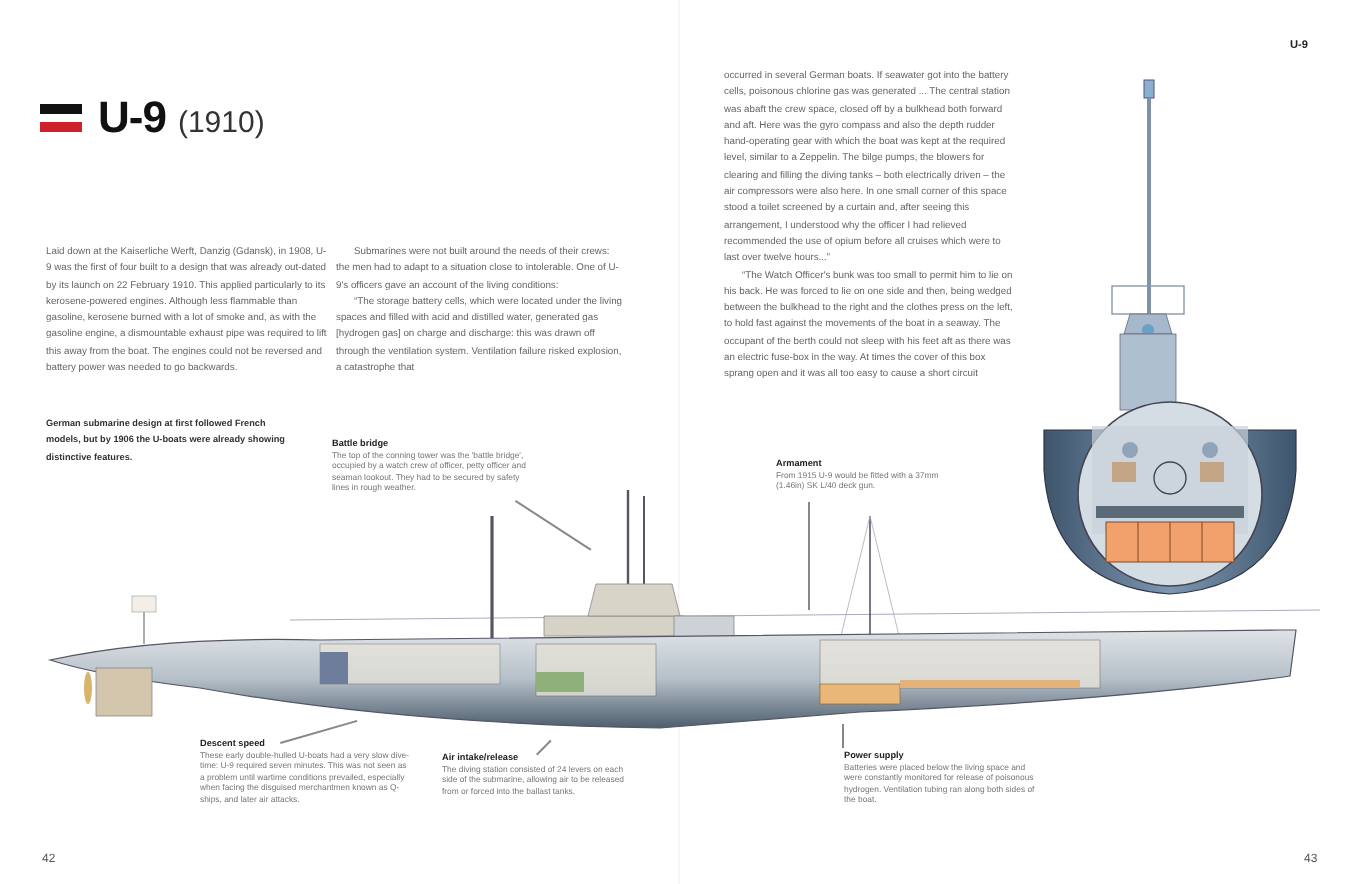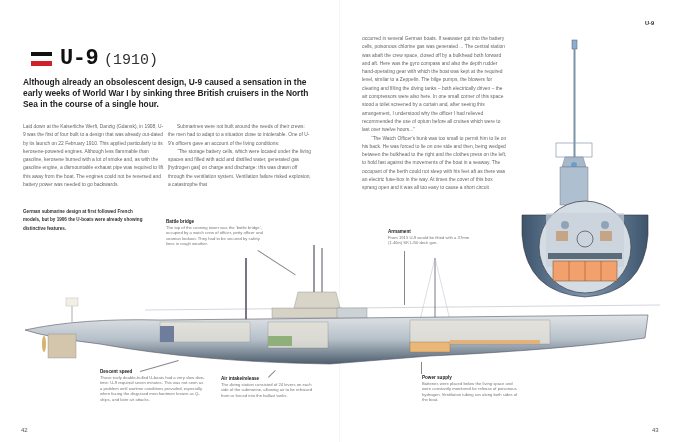--- a/index.html
+++ b/index.html
@@ -3,21 +3,21 @@
 <meta charset="utf-8">
 <style>
   * { box-sizing: border-box; margin: 0; padding: 0; }
   html, body { width: 679px; height: 442px; background: #ffffff; overflow: hidden; }
   body { position: relative; font-family: "Liberation Sans", sans-serif; color: #222; }
 
   .spread { position: absolute; inset: 0; width: 679px; height: 442px; background: #fff; }
   .gutter { position: absolute; left: 339px; top: 0; width: 1px; height: 442px; background: linear-gradient(to right, #f3f3f3, #fafafa); }
 
   
-  .title-row { position: absolute; left: 31px; top: 46px; display: flex; align-items: center; font-family: Liberation Mono, monospace; }
+  .title-row { position: absolute; left: 20px; top: 46px; display: flex; align-items: center; }
   .flag { width: 21px; height: 14px; display: flex; flex-direction: column; margin-right: 8px; }
   .flag span { flex: 1; }
   .title { font-size: 22px; font-weight: bold; color: #111; letter-spacing: -0.5px; }
   .year { font-size: 15px; font-weight: normal; color: #333; margin-left: 6px; letter-spacing: 0; }
 
   .lede { position: absolute; left: 23px; top: 77px; width: 295px; font-size: 8.4px; font-weight: bold; line-height: 11.2px; color: #222; }
 
   .bodycol { position: absolute; font-size: 4.9px; line-height: 8.3px; color: #666; }
   .bodycol p { text-indent: 0; }
   .bodycol p.ind { text-indent: 9px; }
@@ -57,21 +57,20 @@
 
   <div class="title-row">
     <div class="flag">
       <span style="background:#111"></span>
         <span style="background:#fff"></span>
         <span style="background:#d0202a"></span>
     </div>
     <span class="title"><span>U-9</span><span class="year">(1910)</span></span>
   </div>
 
-  <p class="lede">Although already an obsolescent design, U-9 caused a sensation in the early weeks of World War I by sinking three British cruisers in the North Sea in the course of a single hour.</p>
 
   <div class="bodycol col1">
     <p>Laid down at the Kaiserliche Werft, Danzig (Gdansk), in 1908, U-9 was the first of four built to a design that was already out-dated by its launch on 22 February 1910. This applied particularly to its kerosene-powered engines. Although less flammable than gasoline, kerosene burned with a lot of smoke and, as with the gasoline engine, a dismountable exhaust pipe was required to lift this away from the boat. The engines could not be reversed and battery power was needed to go backwards.</p>
   </div>
   <div class="bodycol col2">
     <p class="ind">Submarines were not built around the needs of their crews: the men had to adapt to a situation close to intolerable. One of U-9's officers gave an account of the living conditions:</p>
     <p class="ind">“The storage battery cells, which were located under the living spaces and filled with acid and distilled water, generated gas [hydrogen gas] on charge and discharge: this was drawn off through the ventilation system. Ventilation failure risked explosion, a catastrophe that</p>
   </div>
   <div class="bodycol col3">
     <p>occurred in several German boats. If seawater got into the battery cells, poisonous chlorine gas was generated ... The central station was abaft the crew space, closed off by a bulkhead both forward and aft. Here was the gyro compass and also the depth rudder hand-operating gear with which the boat was kept at the required level, similar to a Zeppelin. The bilge pumps, the blowers for clearing and filling the diving tanks – both electrically driven – the air compressors were also here. In one small corner of this space stood a toilet screened by a curtain and, after seeing this arrangement, I understood why the officer I had relieved recommended the use of opium before all cruises which were to last over twelve hours...”</p>

